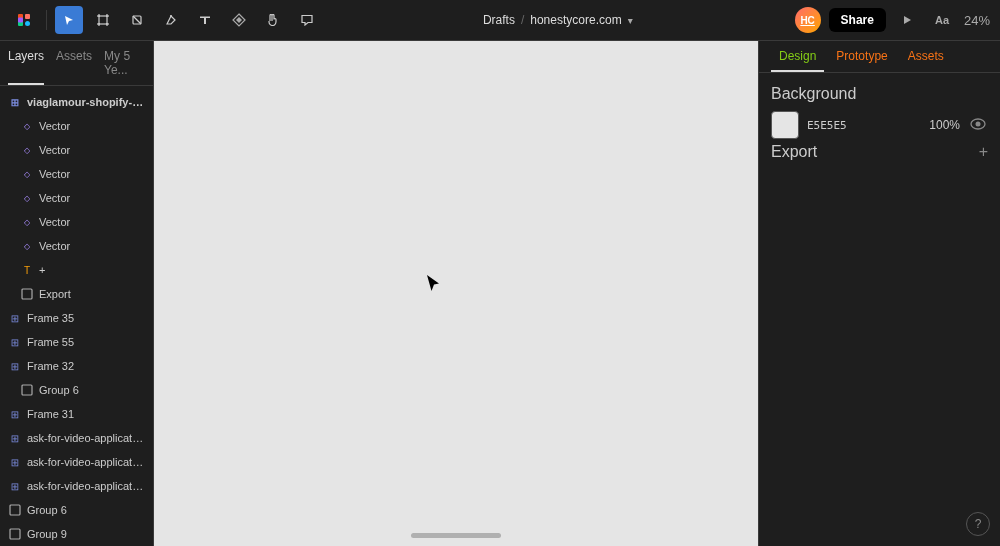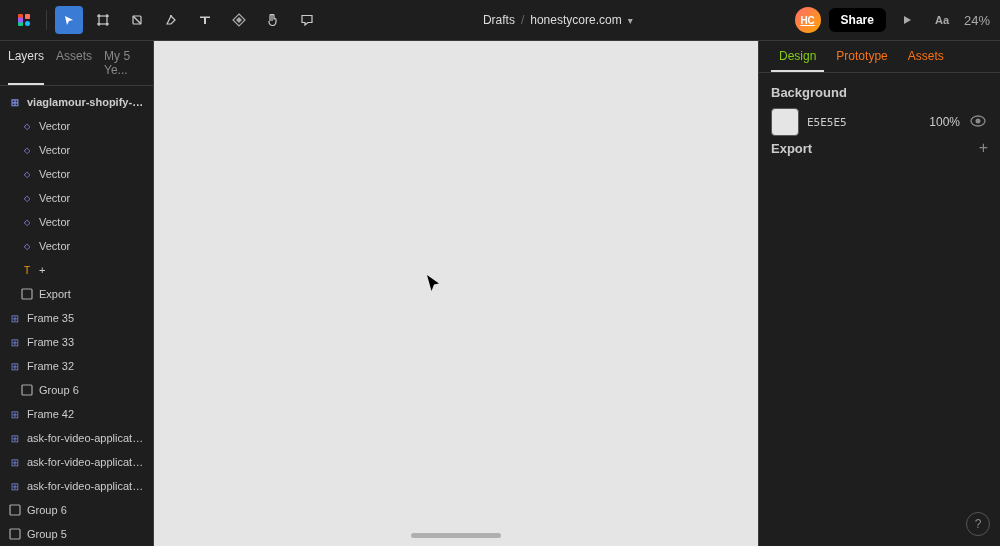--- a/index.html
+++ b/index.html
@@ -200,22 +200,22 @@
     }
 
     .section-header {
       display: flex;
       align-items: center;
       justify-content: space-between;
       margin-bottom: 8px;
     }
     .section-title {
       color: #ccc;
-      font-size: 13px;
-      font-weight: 700;
+      font-size: 16px;
+      font-weight: 400;
       text-align: right;
     }
     .section-add {
       color: #888;
       cursor: pointer;
       font-size: 16px;
       line-height: 1;
     }
 
     .bg-row {
@@ -439,40 +439,40 @@
         <span class="layer-name">Export</span>
       </div>
 
       <div class="layer-item">
         <span class="layer-icon frame-icon">⊞</span>
         <span class="layer-name">Frame 35</span>
       </div>
 
       <div class="layer-item">
         <span class="layer-icon frame-icon">⊞</span>
-        <span class="layer-name">Frame 33</span>
+        <span class="layer-name">Frame 55</span>
       </div>
 
       <div class="layer-item">
         <span class="layer-icon frame-icon">⊞</span>
         <span class="layer-name">Frame 32</span>
       </div>
 
       <div class="layer-item indent1">
         <span class="layer-icon group-icon">
           <svg width="12" height="12" viewBox="0 0 12 12" fill="none" stroke="#aaa" stroke-width="1.2">
             <rect x="1" y="1" width="10" height="10" rx="1"></rect>
           </svg>
         </span>
         <span class="layer-name">Group 6</span>
       </div>
 
       <div class="layer-item">
         <span class="layer-icon frame-icon">⊞</span>
-        <span class="layer-name">Frame 42</span>
+        <span class="layer-name">Frame 31</span>
       </div>
 
       <div class="layer-item">
         <span class="layer-icon frame-icon">⊞</span>
         <span class="layer-name">ask-for-video-applications</span>
       </div>
       <div class="layer-item">
         <span class="layer-icon frame-icon">⊞</span>
         <span class="layer-name">ask-for-video-applications</span>
       </div>
@@ -489,21 +489,21 @@
         </span>
         <span class="layer-name">Group 6</span>
       </div>
 
       <div class="layer-item">
         <span class="layer-icon group-icon">
           <svg width="12" height="12" viewBox="0 0 12 12" fill="none" stroke="#aaa" stroke-width="1.2">
             <rect x="1" y="1" width="10" height="10" rx="1"></rect>
           </svg>
         </span>
-        <span class="layer-name">Group 5</span>
+        <span class="layer-name">Group 9</span>
       </div>
 
     </div>
   </div>
 
   <div class="canvas">
 
     <svg class="cursor-svg" width="14" height="18" viewBox="0 0 14 18" fill="black">
       <path d="M1 1L13 9.5L8 10.5L5.5 17L1 1Z"></path>
     </svg>

